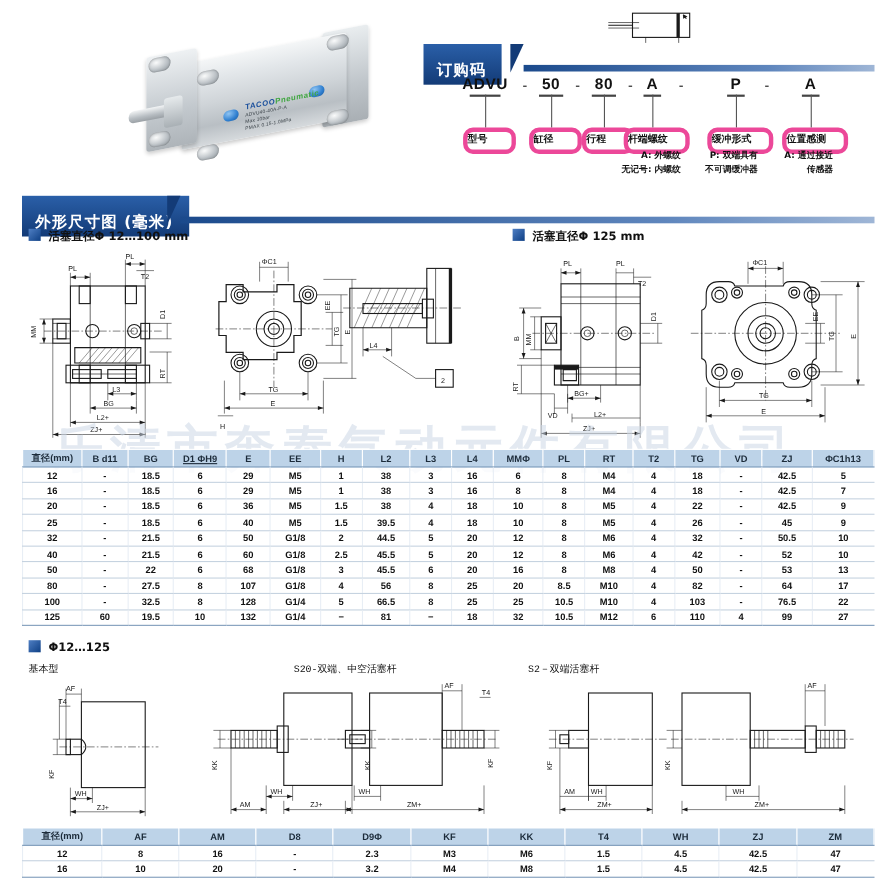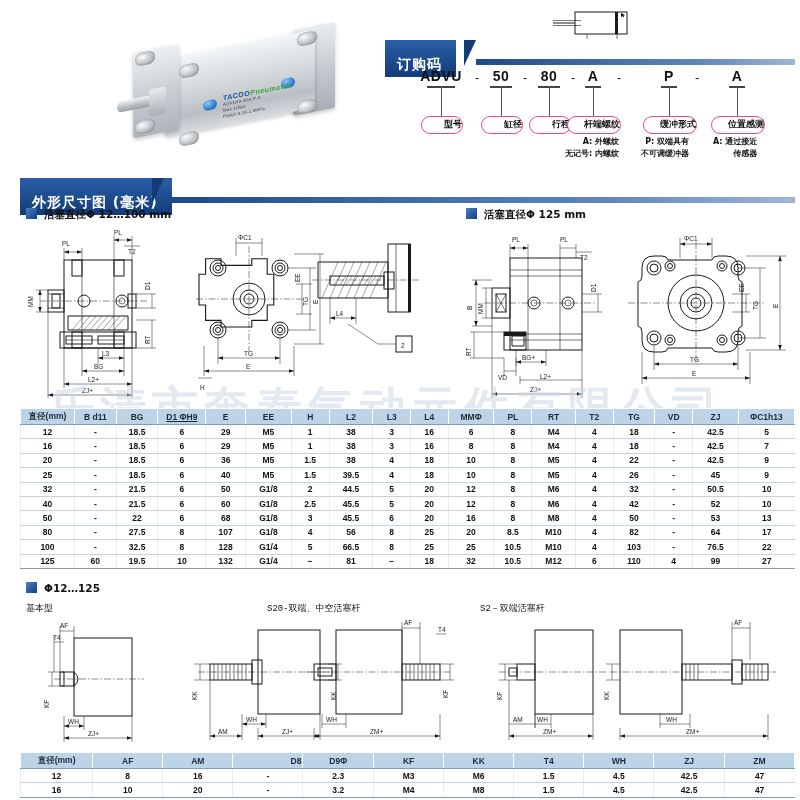--- a/index.html
+++ b/index.html
@@ -108,22 +108,22 @@
              font-family:Liberation Mono, monospace;}
 
   
   .oc{position:absolute;left:395px;top:68px;width:400px;height:100px;}
   .oc-code{position:absolute;top:0;font-size:14px;font-weight:bold;
            color:#111;text-align:center;letter-spacing:.5px;}
   .oc-dash{position:absolute;top:2px;font-size:13px;color:#111;}
   .oc-ul{position:absolute;height:2px;background:#444;}
   .oc-vline{position:absolute;width:1px;background:#555;}
   .oc-bubble{
-    position:absolute;height:16px;border:1px solid #ec4899;border-radius:9px;
-    font-size:9px;font-weight:bold;line-height:15px;text-align:right;
+    position:absolute;height:16px;border:4px solid #ec4899;border-radius:9px;
+    font-size:9px;font-weight:bold;line-height:15px;text-align:left;
     color:#111;background:#fff;white-space:nowrap;
     font-family:"DejaVu Sans",sans-serif;
   }
   .oc-note{position:absolute;font-size:8px;font-weight:bold;color:#111;
            line-height:1.45;white-space:nowrap;
            font-family:"DejaVu Sans",sans-serif;text-align:right;}
 
   
   table.dim{
     position:absolute;border-collapse:collapse;z-index:8;
@@ -1080,21 +1080,21 @@
       <text x="86" y="122">ZM+</text>
     </svg>
   </div>
 
   <table class="dim" style="left:20px;top:752px;width:775px;">
     <thead>
         <tr id="rt-head">
           <th style="width: 72px;">直径(mm)</th>
           <th style="width: 72px;">AF</th>
           <th style="width: 72px;">AM</th>
-          <th style="width: 72px; text-align: right;">D8</th>
+          <th style="width: 72px;">D8</th>
           <th style="width: 72px;">D9Φ</th>
           <th style="width: 72px;">KF</th>
           <th style="width: 72px;">KK</th>
           <th style="width: 72px;">T4</th>
           <th style="width: 72px;">WH</th>
           <th style="width: 72px;">ZJ</th>
           <th style="width: 72px;">ZM</th>
         </tr>
       </thead>
     <tbody id="rt-body">

